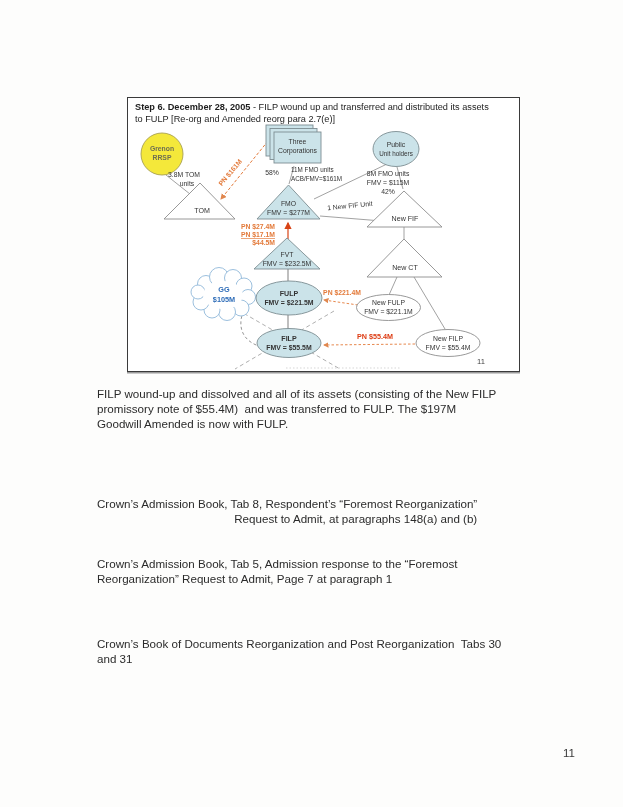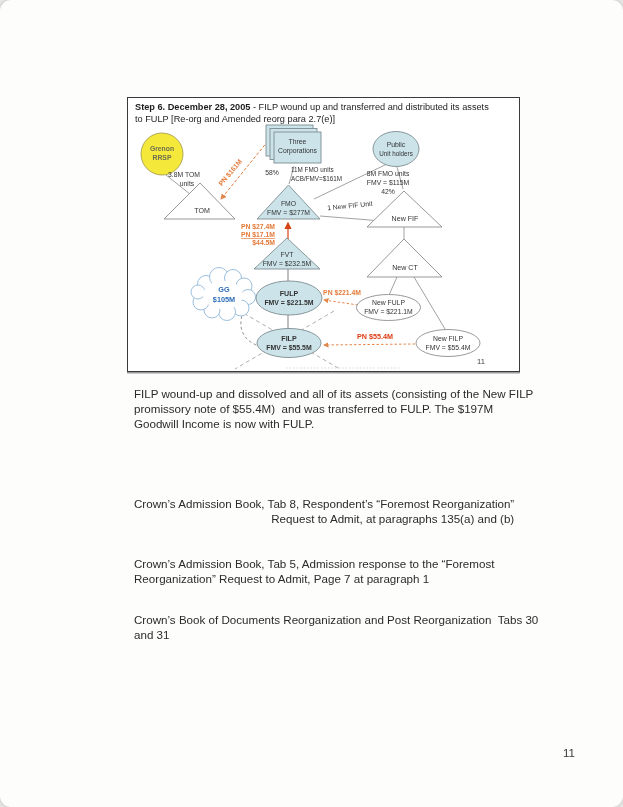--- a/index.html
+++ b/index.html
@@ -1,19 +1,19 @@
 <!DOCTYPE html>
 <html style="--node-fill: #cbe3e9; --highlight-yellow: #f4e83a; --shape-stroke: #7d8d92; --line-gray: #8a8a8a; --pn-orange: #e37a3a; --pn-red: #dd3b12; --pn-red-arrow: #d84315; --gg-blue: #2f6db8;"><head>
 <meta charset="utf-8">
 <style>
   html,body{margin:0;padding:0;background:#e9e9e9;}
   .page{
     position:relative;width:623px;height:807px;background:#fdfdfc;
     font-family:"Liberation Sans",sans-serif;color:#2e2e2e;overflow:hidden;
-    margin:0 auto;box-shadow:0 0 4px rgba(0,0,0,.2);border-radius:11px;
+    margin:0 auto;box-shadow:0 0 4px rgba(0,0,0,.2);
   }
   
   .figure{
     position:absolute;left:127px;top:97px;width:393px;height:275px;
     border:1.6px solid #3a3a3a;background:#fff;box-sizing:border-box;
     box-shadow:0 1.5px 0 #9a9a9a;overflow:hidden;
   }
   .fig-title{
     position:absolute;left:7px;top:4px;width:380px;
     font-size:9.2px;line-height:11.6px;color:#1d1d1d;white-space:nowrap;
@@ -38,21 +38,21 @@
   .t-bold-sm{font-size:6.9px;font-weight:bold;}
   .t-orange{fill:var(--pn-orange);font-weight:600;font-size:6.8px;}
   .t-red{fill:var(--pn-red);font-weight:bold;font-size:7.2px;}
   .t-blue{fill:var(--gg-blue);font-weight:bold;font-size:7.3px;}
   .t-grenon{fill:#6e6e52;font-weight:600;font-size:6.8px;}
   .t-slide{font-size:7.6px;fill:#444;}
   .mid{text-anchor:middle;}
   .end{text-anchor:end;}
   
   .para{position:absolute;left:97px;font-size:11.6px;line-height:15.2px;color:#2b2b2b;}
-  .para div{white-space:pre;margin-left:37px;}
+  .para div{white-space:pre;}
   .page-number{position:absolute;left:563px;top:747px;font-size:11.5px;color:#3a3a3a;}
 </style>
 </head>
 <body>
 
 <div class="page">
 
   <div class="figure">
 
     <div class="fig-title"><b>Step 6. December 28, 2005</b><span> - FILP wound up and transferred and distributed its assets</span><br><span>to FULP [Re-org and Amended reorg para 2.7(e)]</span></div>
@@ -200,33 +200,33 @@
         <text class="t-orange mid" x="214" y="197">PN $221.4M</text>
         <text class="t-red mid" x="247" y="241">PN $55.4M</text>
         <text class="t-slide" x="349" y="266">11</text>
       </g>
     </svg>
   </div>
 
   <div class="para" style="top:386px;">
     <div>FILP wound-up and dissolved and all of its assets (consisting of the New FILP</div>
     <div>promissory note of $55.4M)  and was transferred to FULP. The $197M</div>
-    <div>Goodwill Income is now with FULP.</div>
+    <div>Goodwill Amended is now with FULP.</div>
   </div>
 
   <div class="para" style="top:496px;text-align:right;">
     <div>Crown’s Admission Book, Tab 8, Respondent’s “Foremost Reorganization”</div>
-    <div>Request to Admit, at paragraphs 135(a) and (b)</div>
+    <div>Request to Admit, at paragraphs 148(a) and (b)</div>
   </div>
 
   <div class="para" style="top:556px;">
     <div>Crown’s Admission Book, Tab 5, Admission response to the “Foremost</div>
     <div>Reorganization” Request to Admit, Page 7 at paragraph 1</div>
   </div>
 
-  <div class="para" style="top:612px;">
+  <div class="para" style="top:636px;">
     <div>Crown’s Book of Documents Reorganization and Post Reorganization  Tabs 30</div>
     <div>and 31</div>
   </div>
 
   <div class="page-number">11</div>
 
 </div>
 
 </body></html>

